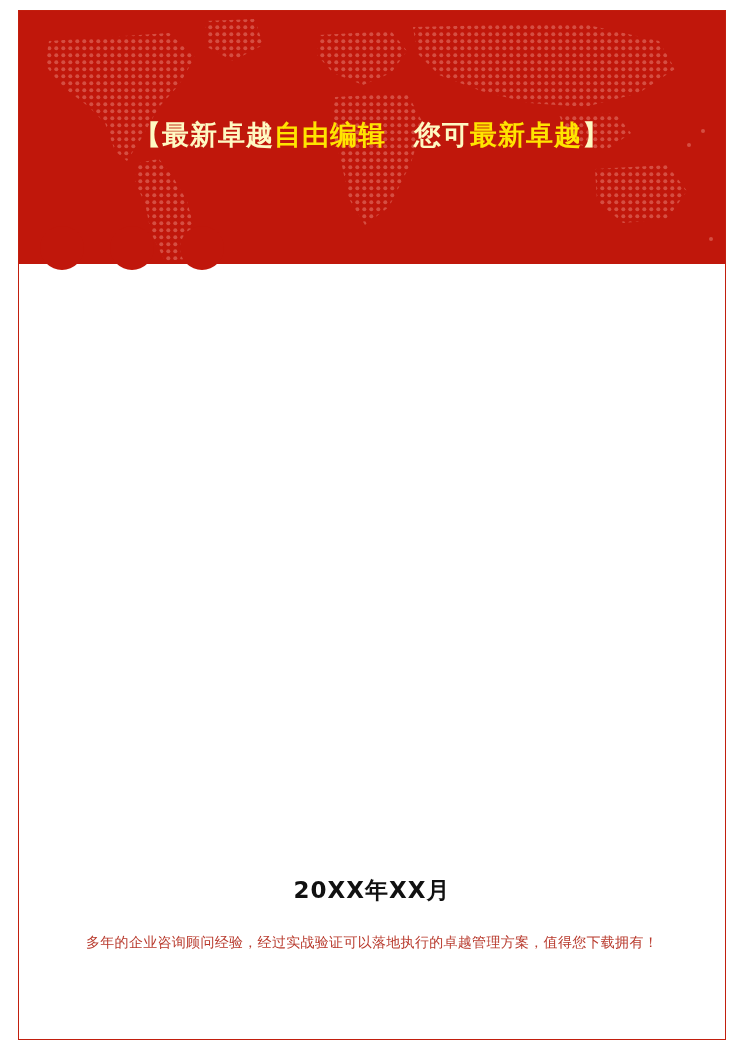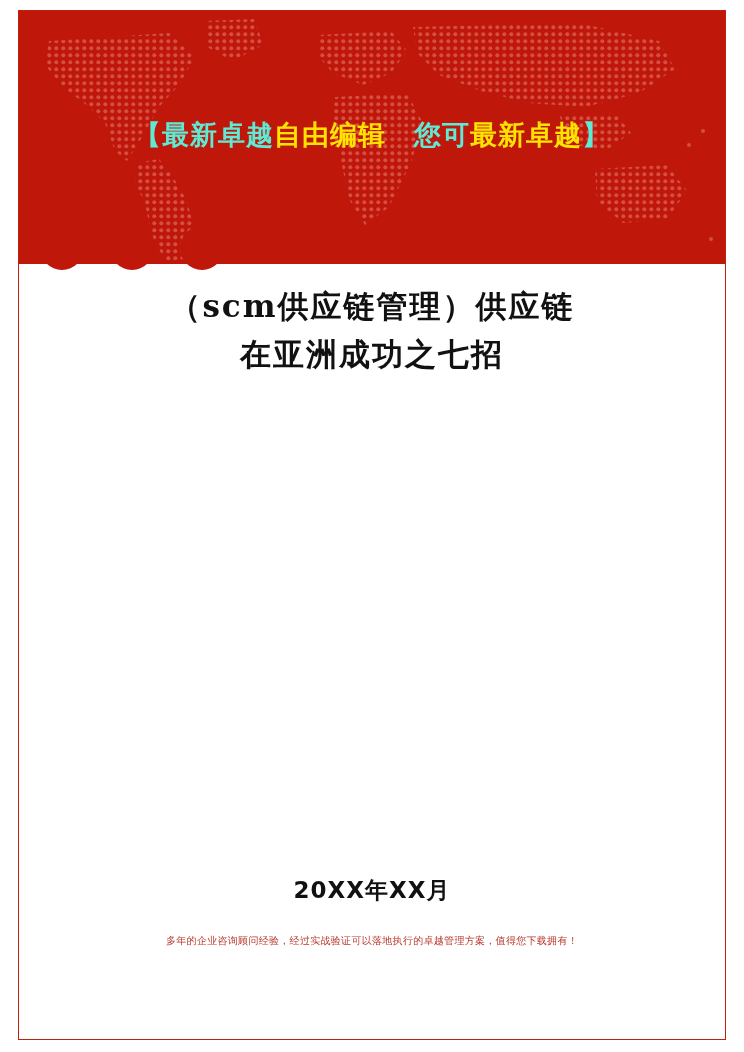--- a/index.html
+++ b/index.html
@@ -62,21 +62,21 @@
     text-align: center;
     white-space: nowrap;
   }
   .banner-title {
     font-family: "DejaVu Sans", "Liberation Sans", sans-serif;
     font-size: 27px;
     font-weight: bold;
     letter-spacing: 1px;
     line-height: 1;
   }
-  .bt-white { color: #5eead4; }
+  .bt-white { color: #fef9c3; }
   .bt-yellow { color: #ffe400; }
 
   
   .circles {
     position: absolute;
     left: 40px;
     top: 226px;
     width: 240px;
     height: 60px;
   }
@@ -123,21 +123,21 @@
   }
 
   
   .doc-footer {
     position: absolute;
     left: 0;
     top: 934px;
     width: 744px;
     text-align: center;
     font-family: "DejaVu Sans", "Liberation Sans", sans-serif;
-    font-size: 10px;
+    font-size: 14px;
     color: #b8392c;
     letter-spacing: 0.3px;
   }
 </style>
 </head>
 <body>
 
 <div class="page">
 
   <div class="page-border"></div>
@@ -177,22 +177,18 @@
       <span class="banner-title bt-white">【最新卓越</span><span class="banner-title bt-yellow">自由编辑</span><span class="banner-title bt-white">　您可</span><span class="banner-title bt-yellow">最新卓越</span><span class="banner-title bt-white">】</span>
     </div>
   </div>
 
   <div class="circles">
     <div class="circle c1"></div>
     <div class="circle c2"></div>
     <div class="circle c3"></div>
   </div>
 
-  <div class="doc-title">
-    <span class="line">（scm供应链管理）供应链</span>
-    <span class="line">在亚洲成功之七招</span>
-  </div>
 
   <div class="doc-date">20XX年XX月</div>
 
   <div class="doc-footer">多年的企业咨询顾问经验，经过实战验证可以落地执行的卓越管理方案，值得您下载拥有！</div>
 
 </div>
 
 </body></html>

